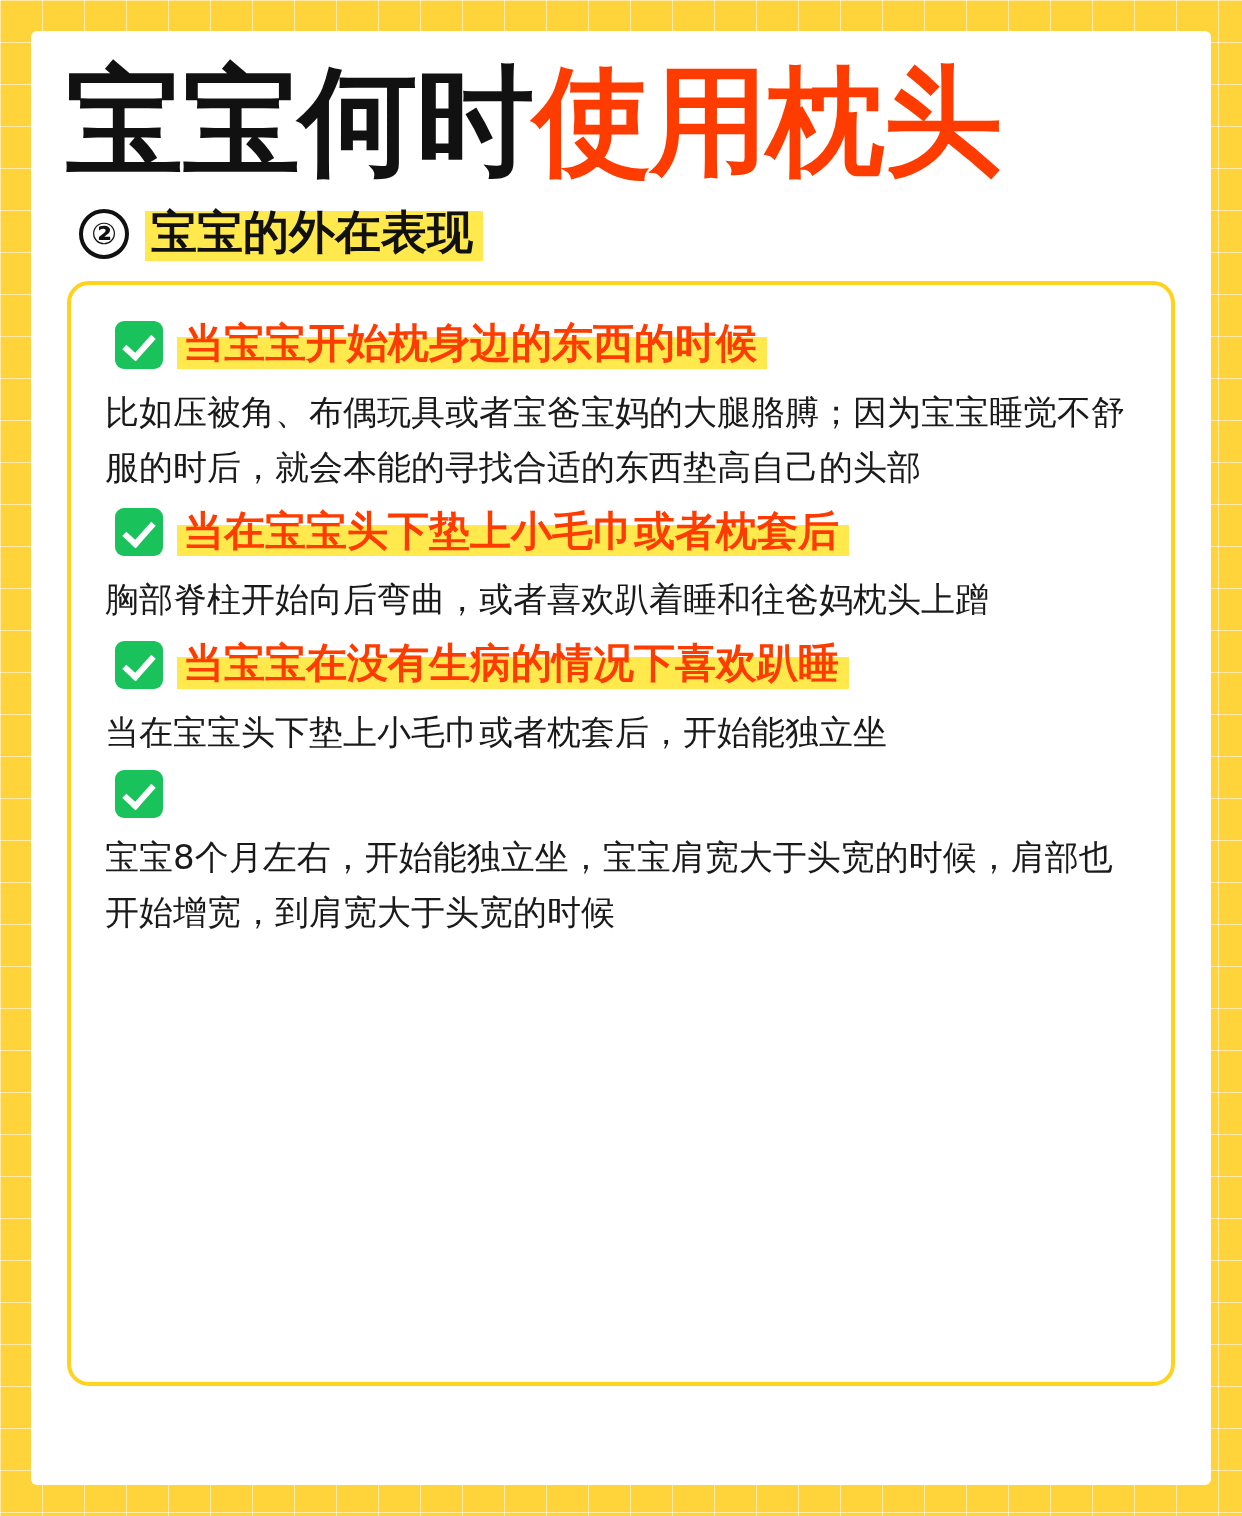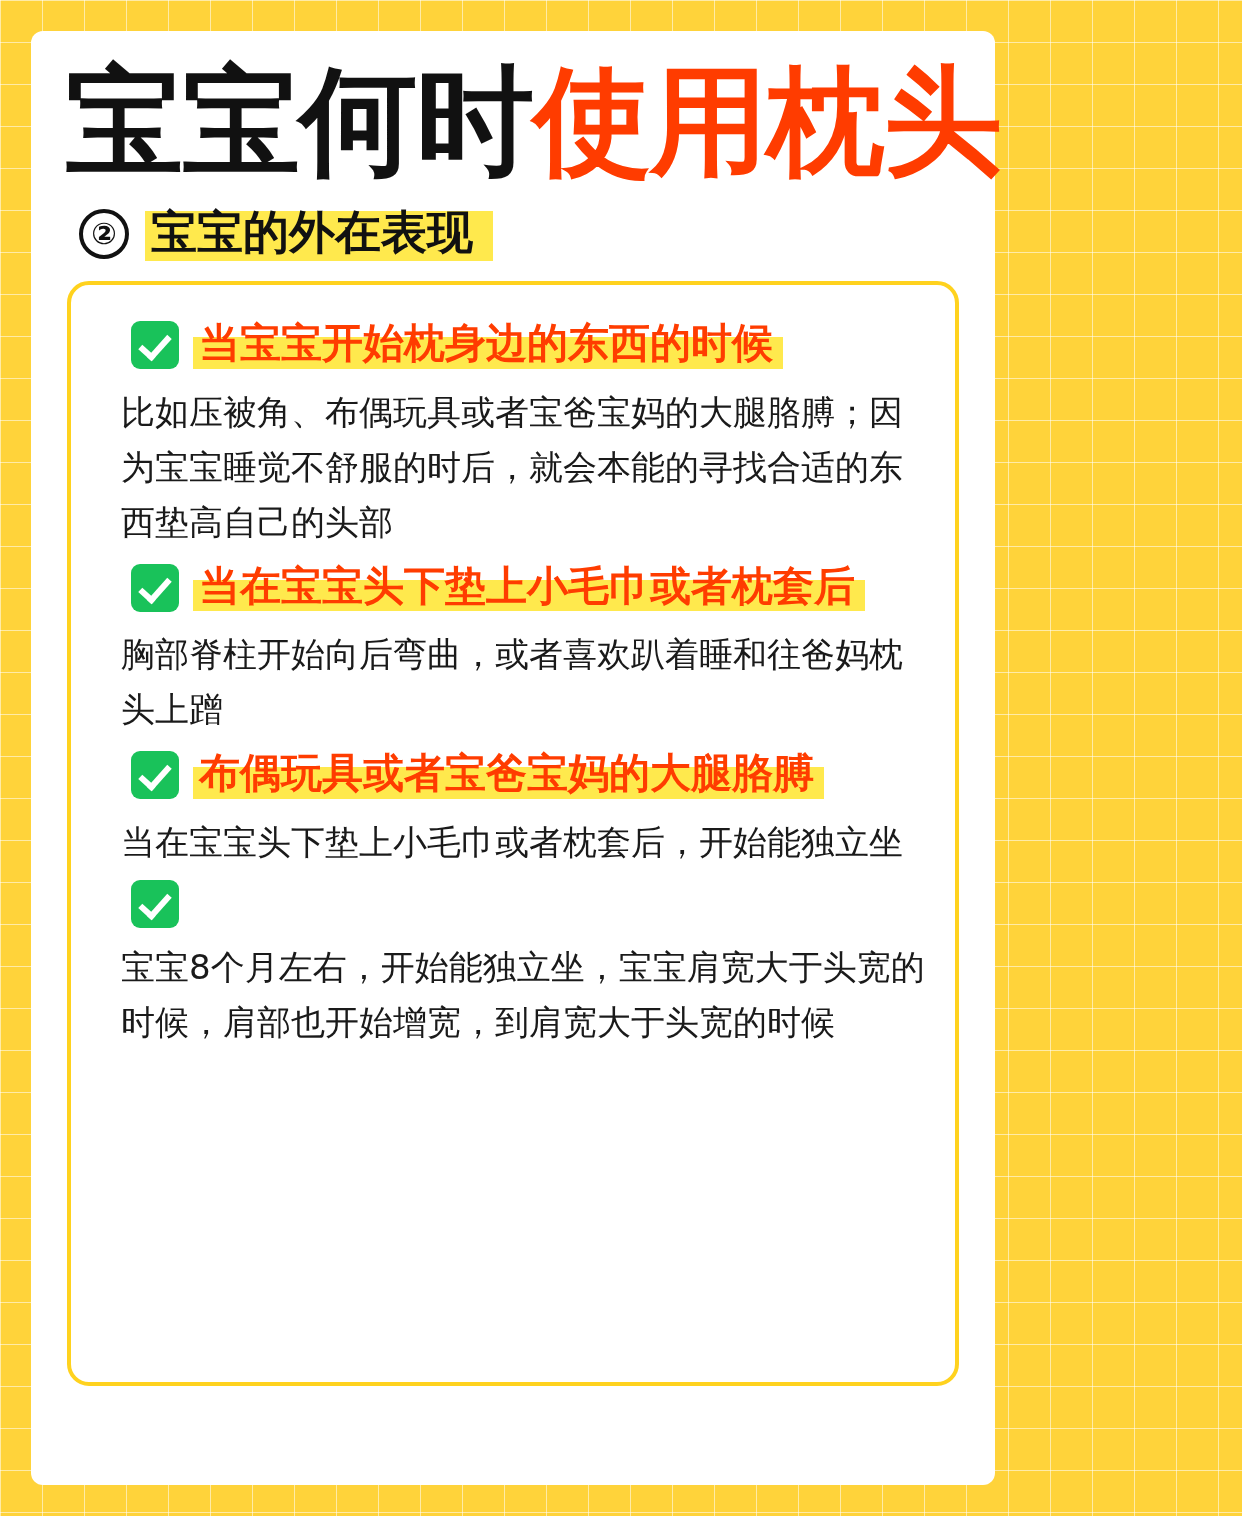--- a/index.html
+++ b/index.html
@@ -21,24 +21,24 @@
     background-color: #ffd33a;
     background-image:
       linear-gradient(to right, rgba(255,255,255,0.55) 1.5px, transparent 1.5px),
       linear-gradient(to bottom, rgba(255,255,255,0.55) 1.5px, transparent 1.5px);
     background-size: 42px 42px;
   }
   .card {
     position: absolute;
     left: 31px;
     top: 31px;
-    width: 964px;
+    width: 1180px;
     height: 1454px;
     background: #ffffff;
-    border-radius: 12px;
+    border-radius: 6px;
   }
   .inner {
     position: absolute;
     left: 0;
     top: 0;
     right: 0;
     bottom: 0;
     padding: 22px 34px 0 34px;
     box-sizing: border-box;
   }
@@ -75,36 +75,36 @@
     color: #111;
     box-sizing: border-box;
     flex: 0 0 auto;
   }
   .section-title {
     margin-left: 16px;
     font-size: 46px;
     font-weight: bold;
     color: #111;
     background: linear-gradient(to bottom, rgba(255,255,255,0) 12%, #ffe94d 12%, #ffe94d 96%, rgba(255,255,255,0) 96%);
-    padding: 0 20px 2px 6px;
+    padding: 0 10px 2px 6px;
     line-height: 1.25;
     font-family: "DejaVu Sans", "Liberation Sans", sans-serif;
   }
 
   
   .content-box {
     border: 4px solid #ffd21e;
     border-radius: 22px;
     padding: 22px 26px 30px 26px;
     box-sizing: border-box;
     margin: 0 2px;
     height: 1105px;
   }
 
-  .item { margin-bottom: 6px; margin-left: 16px; }
+  .item { margin-bottom: 6px; }
   .item-head {
     display: flex;
     align-items: center;
     margin: 10px 0 12px 18px;
   }
   .check {
     width: 48px;
     height: 48px;
     background: #19c25a;
     border-radius: 9px;
@@ -172,21 +172,21 @@
         <div class="item-head">
           <span class="check"></span>
           <span class="item-title">当在宝宝头下垫上小毛巾或者枕套后</span>
         </div>
         <p class="item-body">胸部脊柱开始向后弯曲，或者喜欢趴着睡和往爸妈枕头上蹭</p>
       </div>
 
       <div class="item">
         <div class="item-head">
           <span class="check"></span>
-          <span class="item-title">布偶玩具或者宝爸宝妈的大腿胳膊</span>
+          <span class="item-title">当宝宝在没有生病的情况下喜欢趴睡</span>
         </div>
         <p class="item-body">当在宝宝头下垫上小毛巾或者枕套后，开始能独立坐</p>
       </div>
 
       <div class="item">
         <div class="item-head">
           <span class="check"></span>
         </div>
         <p class="item-body">宝宝8个月左右，开始能独立坐，宝宝肩宽大于头宽的时候，肩部也开始增宽，到肩宽大于头宽的时候</p>
       </div>

